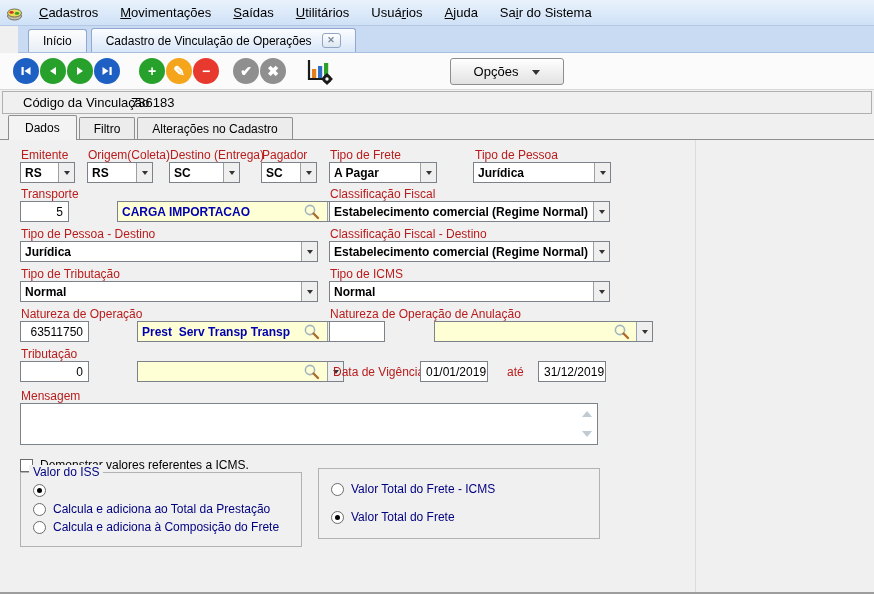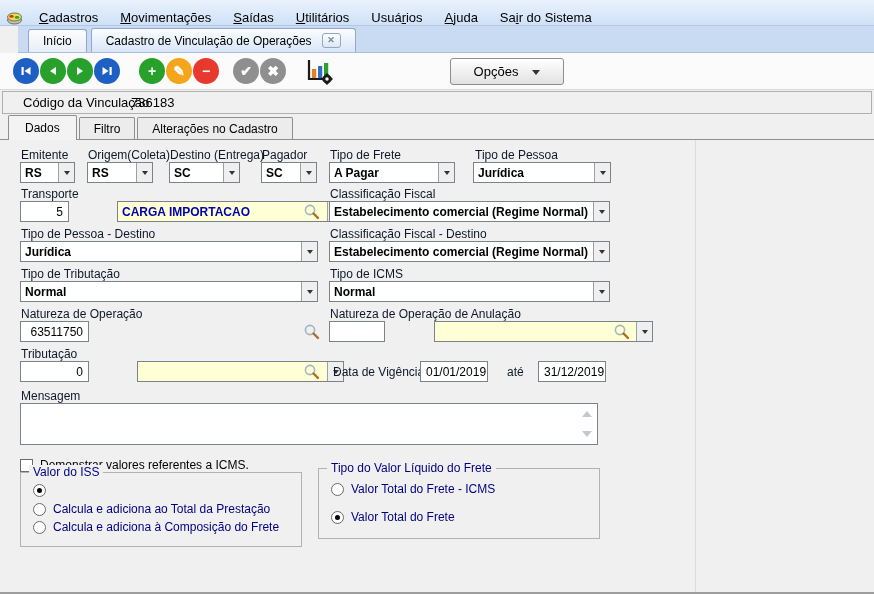--- a/index.html
+++ b/index.html
@@ -2,21 +2,21 @@
 <html style="--menu-top: #e9f2fc; --menu-bottom: #cfe1f7; --tabstrip: #c9dbf2; --field-yellow: #ffffd6; --field-blue: #0000b0; --navy: #000080; --btn-blue: #1d5fc2; --btn-green: #27a02c; --btn-orange: #f4a51c; --btn-red: #e8392e; --btn-gray: #8f8f8f;"><head>
 <meta charset="utf-8">
 <style>
   * { box-sizing: border-box; margin: 0; padding: 0; }
   body { font-family: "Liberation Sans", sans-serif; background: #fff; }
   .screen { position: relative; width: 874px; height: 594px; background: #f0f0f0; overflow: hidden; }
 
   
   .menubar { position: absolute; left:0; top:0; width:874px; height:26px;
     background: linear-gradient(to bottom, var(--menu-top,#e9f2fc), var(--menu-bottom,#cfe1f7));
-    border-bottom: 1px solid #b3c7e4; display:flex; align-items:flex-end; padding-left:6px; }
+    border-bottom: 1px solid #b3c7e4; display:flex; align-items:center; padding-left:6px; }
   .menu-item { font-size:13px; color:#000; padding:0 11px; cursor: default; }
   .menu-item .accel { text-decoration: underline; }
   .app-icon { width:17px; height:16px; margin-right:5px; }
 
   
   .tabstrip { position:absolute; left:0; top:26px; width:874px; height:27px;
     background: var(--tabstrip,#c9dbf2); border-bottom:1px solid #a8bedd; display:flex; align-items:flex-end; padding-left:10px;margin-left:18px; }
   .doc-tab { font-size:12px; color:#000; border:1px solid #8fa8cc; border-bottom:none;
     border-radius:3px 3px 0 0; padding:4px 14px 4px 14px; margin-right:4px;
     background: linear-gradient(to bottom,#fdfdfd,#e8eef7); display:flex; align-items:center; gap:10px; }
@@ -49,21 +49,21 @@
 
   
   .page-tabs { position:absolute; left:0; top:115px; width:874px; height:24px; display:flex; align-items:flex-end; padding-left:8px; }
   .ptab { font-size:12px; color:#000; border:1px solid #8e8e8e; border-bottom:none; border-radius:2px 2px 0 0;
     background:#ececec; padding:4px 14px; margin-right:2px; position:relative; top:1px; }
   .ptab.active { background:#f3f3f3; padding:5px 16px; z-index:2; }
 
   
   .form { position:absolute; left:0; top:139px; width:874px; height:455px; background:#f0f0f0; border-top:1px solid #8e8e8e; }
   .vdivider { position:absolute; left:695px; top:0; bottom:0; width:1px; background:#dcdcdc; }
-  .lbl { position:absolute; font-size:12px; color:#0f172a; white-space:nowrap; }
+  .lbl { position:absolute; font-size:12px; color:#b91c1c; white-space:nowrap; }
   .combo { position:absolute; height:21px; background:#fff; border:1px solid #7b8289; display:flex; align-items:stretch; }
   .combo .txt { flex:1; font-size:12px; color:#000; display:flex; align-items:center; padding:0 4px; white-space:pre; overflow:hidden;font-weight:bold; }
   .combo .dbtn { width:16px; background:#efefef; border-left:1px solid #9aa0a6; display:flex; align-items:center; justify-content:center; }
   .combo .dbtn::after { content:""; width:0; height:0; border:3.5px solid transparent; border-top:4.5px solid #333; margin-top:4px; }
   .combo.yellow { background: var(--field-yellow,#ffffd6); margin-left: 47px; }
   .combo.yellow .txt { color: var(--field-blue,#0000b0); }
   .edit { position:absolute; height:21px; background:#fff; border:1px solid #7b8289; font-size:12px; color:#000;
     display:flex; align-items:center; padding:0 5px; }
   .edit.num { justify-content:flex-end; }
   .mag { position:absolute; width:17px; height:17px; }
@@ -202,21 +202,21 @@
     <div class="combo" style="left:169px; top:22px; width:71px">
         <span class="txt">SC</span>
         <span class="dbtn"></span>
       </div>
     <div class="lbl" style="left:262px; top:8px">Pagador</div>
     <div class="combo" style="left:261px; top:22px; width:56px">
         <span class="txt">SC</span>
         <span class="dbtn"></span>
       </div>
     <div class="lbl" style="left:330px; top:8px">Tipo de Frete</div>
-    <div class="combo" style="left:329px; top:22px; width:126px">
+    <div class="combo" style="left:329px; top:22px; width:108px">
         <span class="txt">A Pagar</span>
         <span class="dbtn"></span>
       </div>
     <div class="lbl" style="left:475px; top:8px">Tipo de Pessoa</div>
     <div class="combo" style="left:473px; top:22px; width:138px">
         <span class="txt">Jurídica</span>
         <span class="dbtn"></span>
       </div>
 
     <div class="lbl" style="left:21px; top:47px">Transporte</div>
@@ -252,20 +252,24 @@
         <span class="dbtn"></span>
       </div>
     <div class="lbl" style="left:330px; top:127px">Tipo de ICMS</div>
     <div class="combo" style="left:329px; top:141px; width:281px">
         <span class="txt">Normal</span>
         <span class="dbtn"></span>
       </div>
 
     <div class="lbl" style="left:21px; top:167px">Natureza de Operação</div>
     <div class="edit num" style="left:20px; top:181px; width:69px">63511750</div>
+    <div class="combo yellow" style="left:90px; top:181px; width:207px">
+        <span class="txt">Prest  Serv Transp Transp</span>
+        <span class="dbtn"></span>
+      </div>
     <svg class="mag" style="left:303px; top:183px" viewBox="0 0 17 17">
         <circle cx="7" cy="7" r="4.6" fill="none" stroke="#9fb6c0" stroke-width="1.6"></circle>
         <line x1="10.5" y1="10.5" x2="15" y2="15" stroke="#b06a2a" stroke-width="2.4" stroke-linecap="round"></line>
       </svg>
     <div class="lbl" style="left:330px; top:167px">Natureza de Operação de Anulação</div>
     <div class="edit num" style="left:329px; top:181px; width:56px"></div>
     <div class="combo yellow" style="left:387px; top:181px; width:219px">
         <span class="txt"></span>
         <span class="dbtn"></span>
       </div>
@@ -310,21 +314,20 @@
         <span class="radio"></span>
         <span class="rlabel">Calcula e adiciona ao Total da Prestação</span>
       </div>
       <div class="radiorow" style="left:12px; top:47px">
         <span class="radio"></span>
         <span class="rlabel">Calcula e adiciona à Composição do Frete</span>
       </div>
     </div>
 
     <div class="groupbox" style="left:318px; top:328px; width:282px; height:71px">
-      <span class="gtitle">Tipo do Valor Líquido do Frete</span>
       <div class="radiorow" style="left:12px; top:13px">
         <span class="radio"></span>
         <span class="rlabel">Valor Total do Frete - ICMS</span>
       </div>
       <div class="radiorow" style="left:12px; top:41px">
         <span class="radio checked"></span>
         <span class="rlabel">Valor Total do Frete</span>
       </div>
     </div>
   </div>

